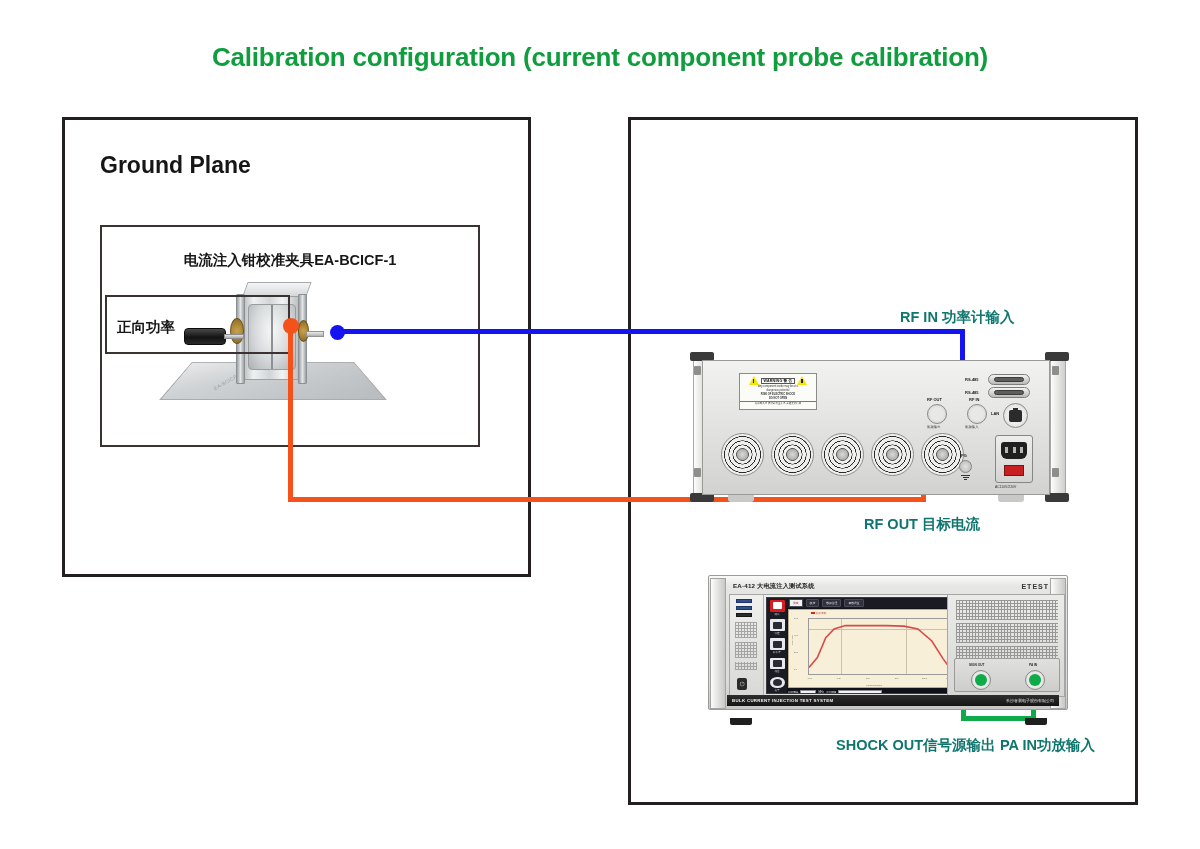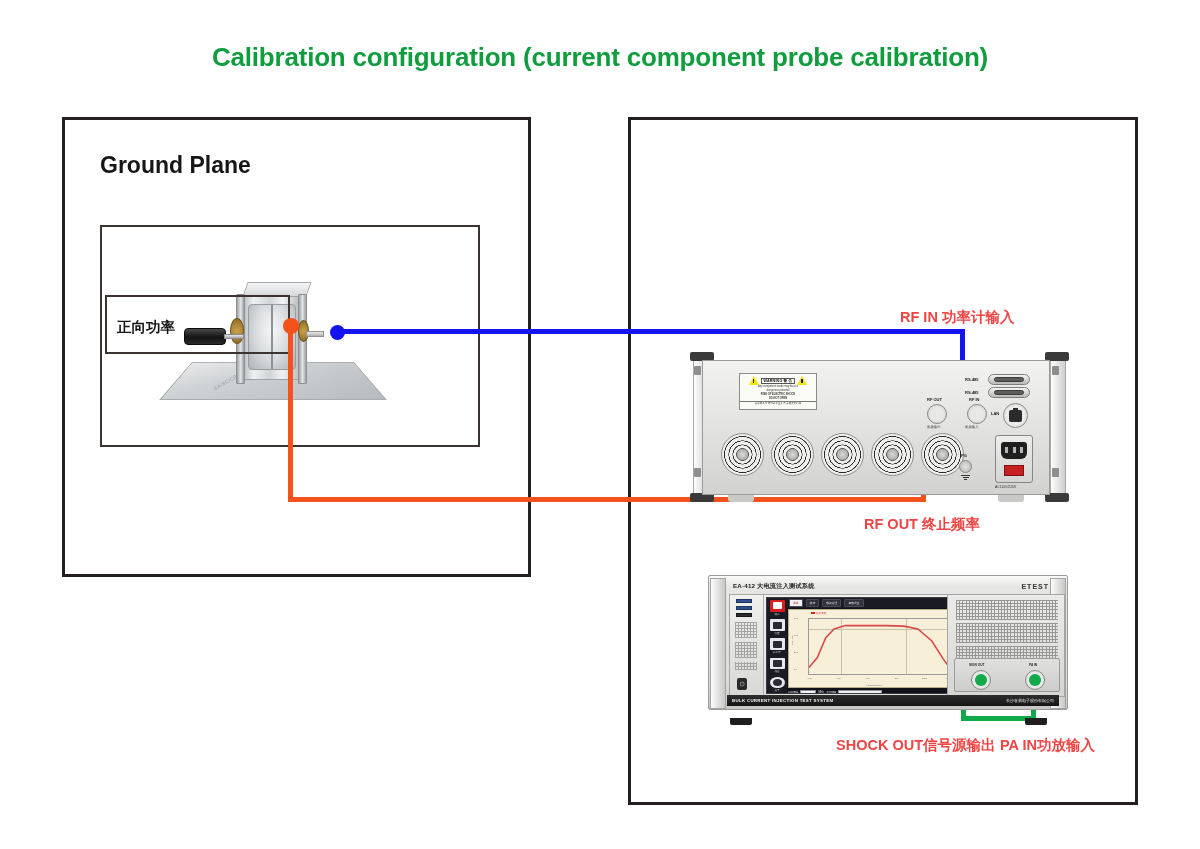--- a/index.html
+++ b/index.html
@@ -63,21 +63,21 @@
   
   #fixture-art{position:absolute;left:186px;top:276px;width:168px;height:137px;}
 
   
   .cable{position:absolute;background:#1414f0;}
   .cable-orange{background:#f4521a;}
   .node{position:absolute;border-radius:50%;}
 
   
   .conn-label{
-    position:absolute;font-size:14.5px;font-weight:bold;color:#ef4444;
+    position:absolute;font-size:14.5px;font-weight:bold;color:#0f766e;
     white-space:nowrap;
     text-align:center;
   }
   #rf-in-label{left:900px;top:308px;}
   #rf-out-label{left:864px;top:515px;}
   #sing-out-label{left:836px;top:736px;}
   #pa-in-label{left:1000px;top:736px;}
 
   
   #rear-device{position:absolute;left:688px;top:352px;width:383px;height:152px;}
@@ -389,20 +389,21 @@
 <body>
 
 <div class="stage">
 
   <div class="title">Calibration configuration (current component probe calibration)</div>
 
   <div class="panel" id="left-panel"></div>
   <div class="panel-heading" id="ground-plane-title">Ground Plane</div>
 
   <div id="fixture-box"></div>
+  <div id="fixture-caption">电流注入钳校准夹具EA-BCICF-1</div>
 
   <div id="fixture-art">
     <div class="base-plate"></div>
     <div class="etch">EA-BCICF-1</div>
     <div class="probe-top"></div>
     <div class="probe-body"></div>
     <div class="probe-ring">
       <div class="probe-post"></div>
     </div>
     <div class="probe-clampL"></div>
@@ -423,21 +424,21 @@
   <div class="cable" style="left:337px;top:329px;width:628px;height:5px;"></div>
   <div class="cable" style="left:960px;top:329px;width:5px;height:81px;"></div>
   <div class="node" style="left:955px;top:402px;width:16px;height:16px;background:#1414f0;"></div>
   <div class="conn-label" id="rf-in-label">RF IN 功率计输入</div>
 
   <div class="node" style="left:283px;top:318px;width:16px;height:16px;background:#f4521a;"></div>
   <div class="cable cable-orange" style="left:288px;top:326px;width:5px;height:176px;"></div>
   <div class="cable cable-orange" style="left:288px;top:497px;width:638px;height:5px;"></div>
   <div class="cable cable-orange" style="left:921px;top:415px;width:5px;height:87px;"></div>
   <div class="node" style="left:916px;top:403px;width:16px;height:16px;background:#f4521a;"></div>
-  <div class="conn-label" id="rf-out-label">RF OUT 终止频率</div>
+  <div class="conn-label" id="rf-out-label">RF OUT 目标电流</div>
 
   <div id="rear-device">
     <div class="rd-rack l"></div>
     <div class="rd-rack r"></div>
     <div class="rd-ear" style="left:2px;top:0px;"></div>
     <div class="rd-ear" style="left:357px;top:0px;"></div>
     <div class="rd-ear" style="left:2px;top:141px;"></div>
     <div class="rd-ear" style="left:357px;top:141px;"></div>
     <div class="rd-screw" style="left:6px;top:14px;"></div>
     <div class="rd-screw" style="left:6px;top:116px;"></div>

